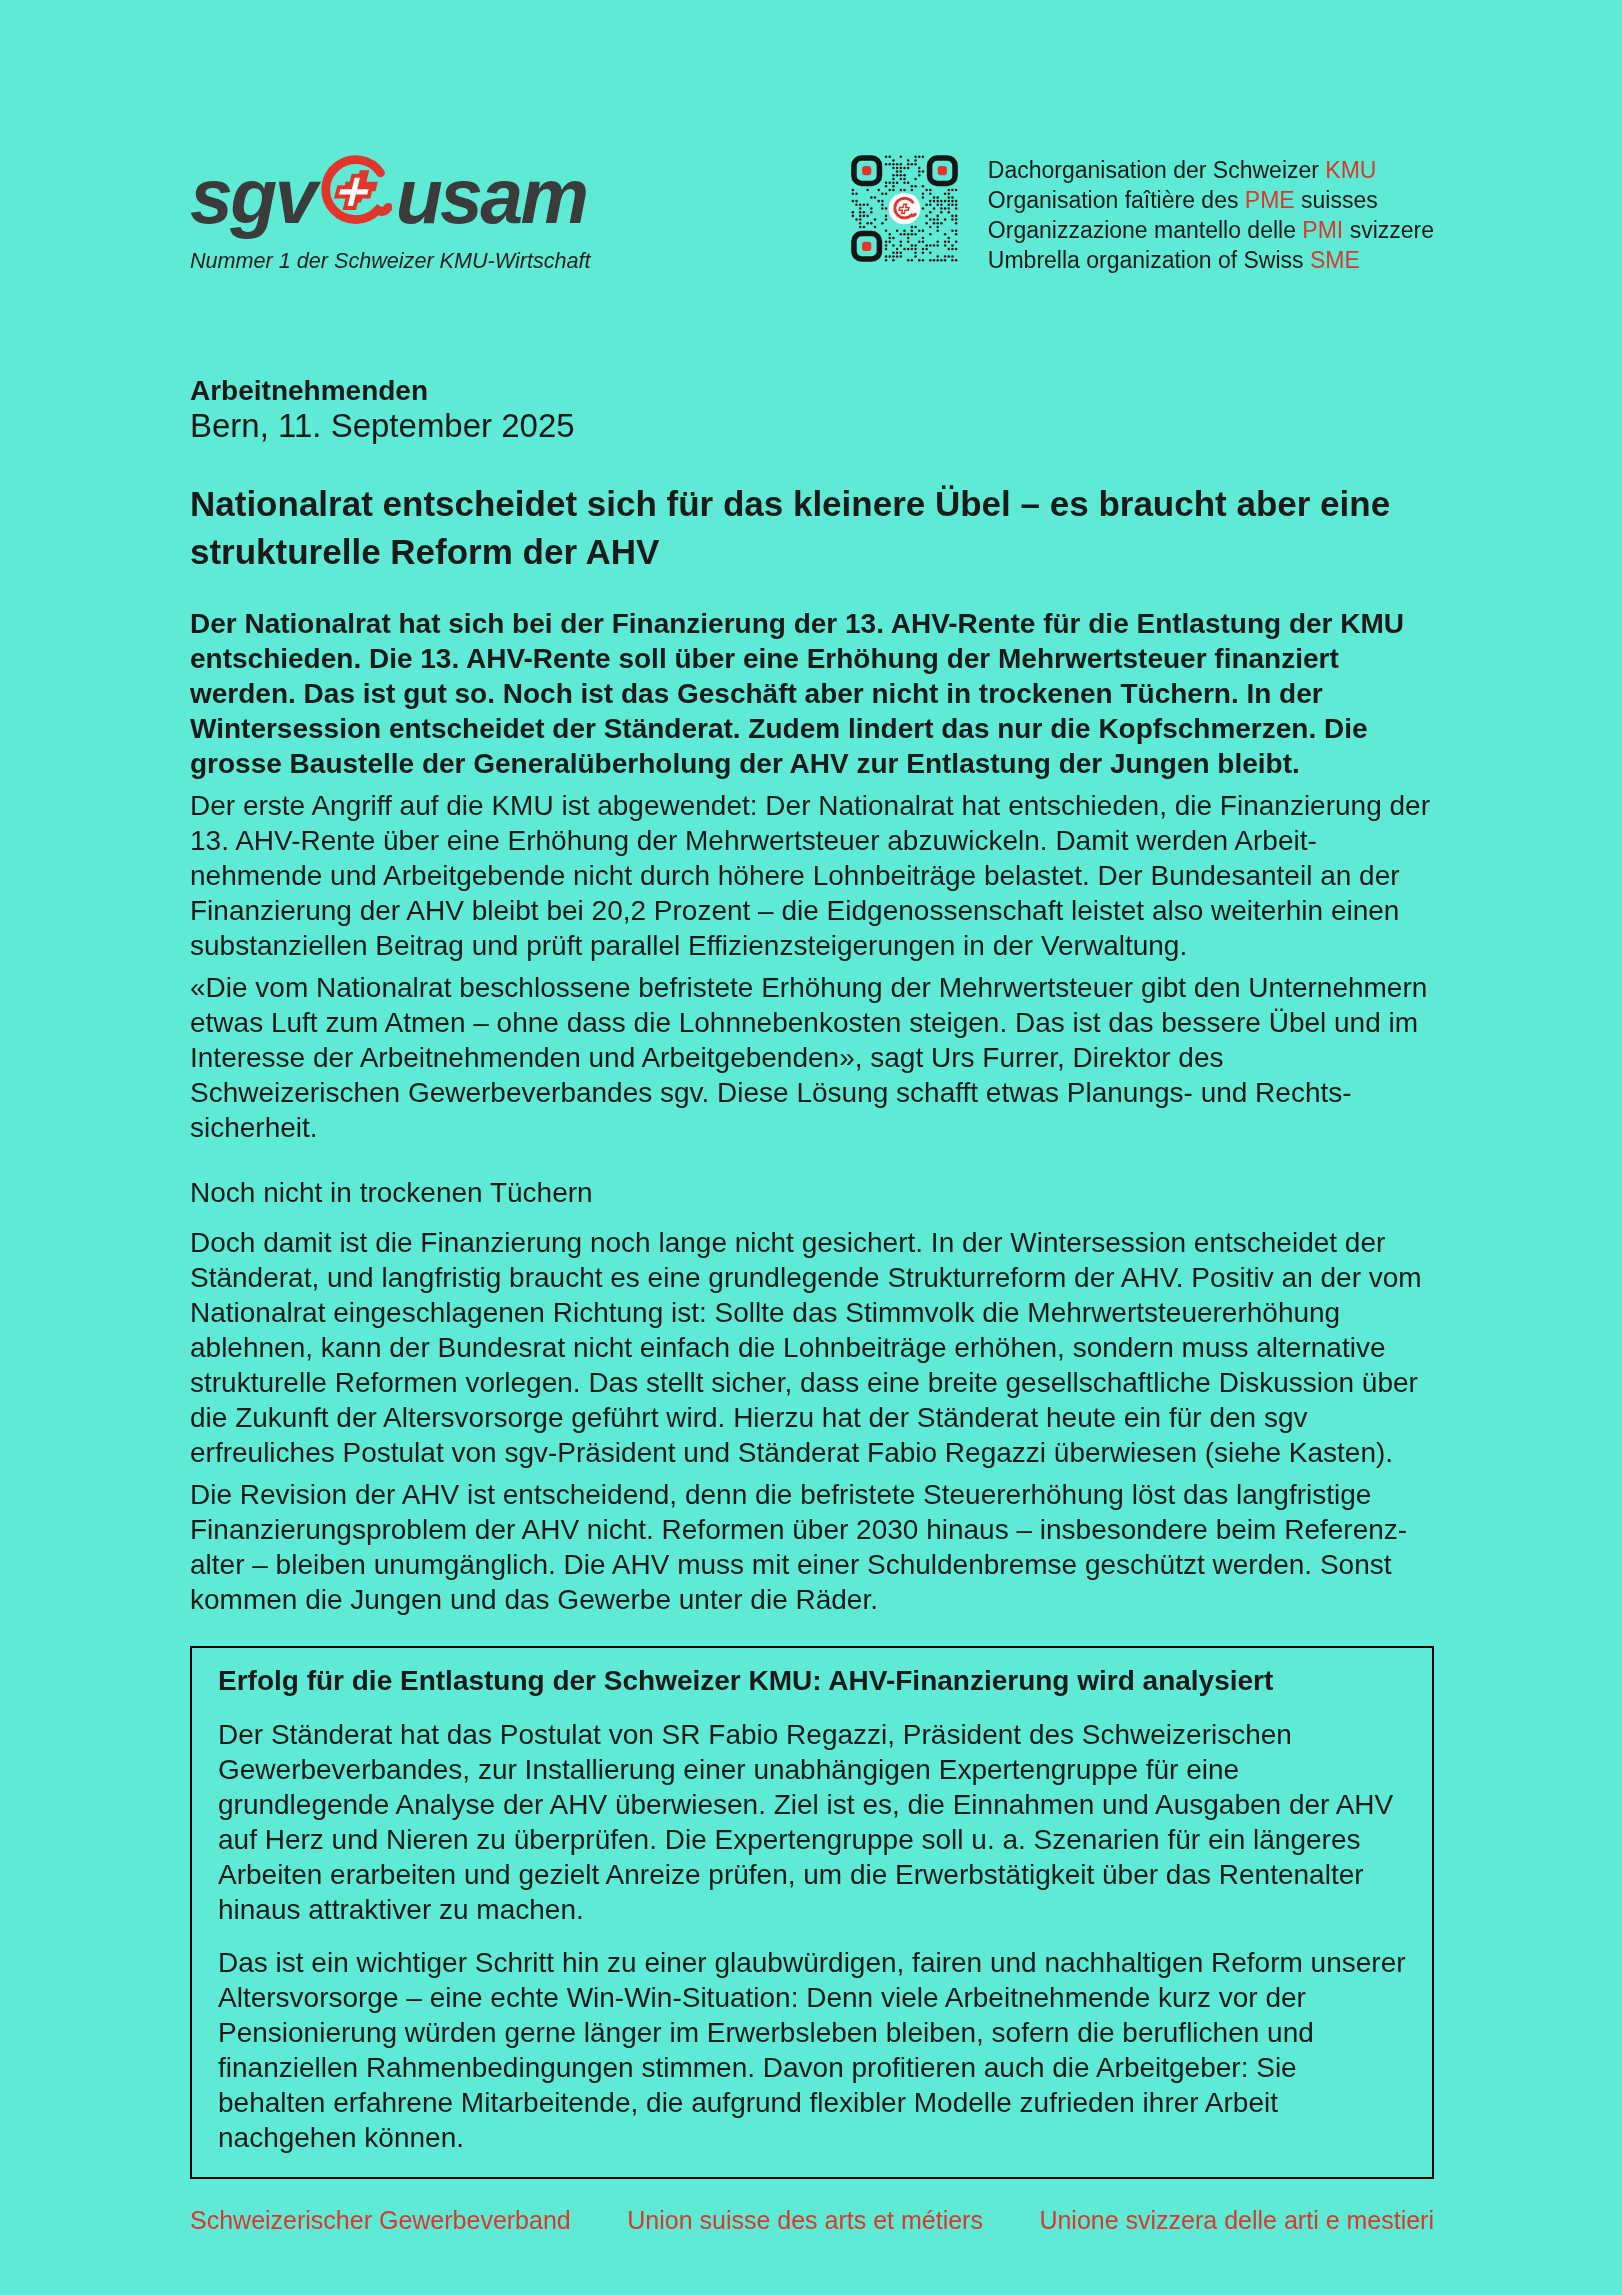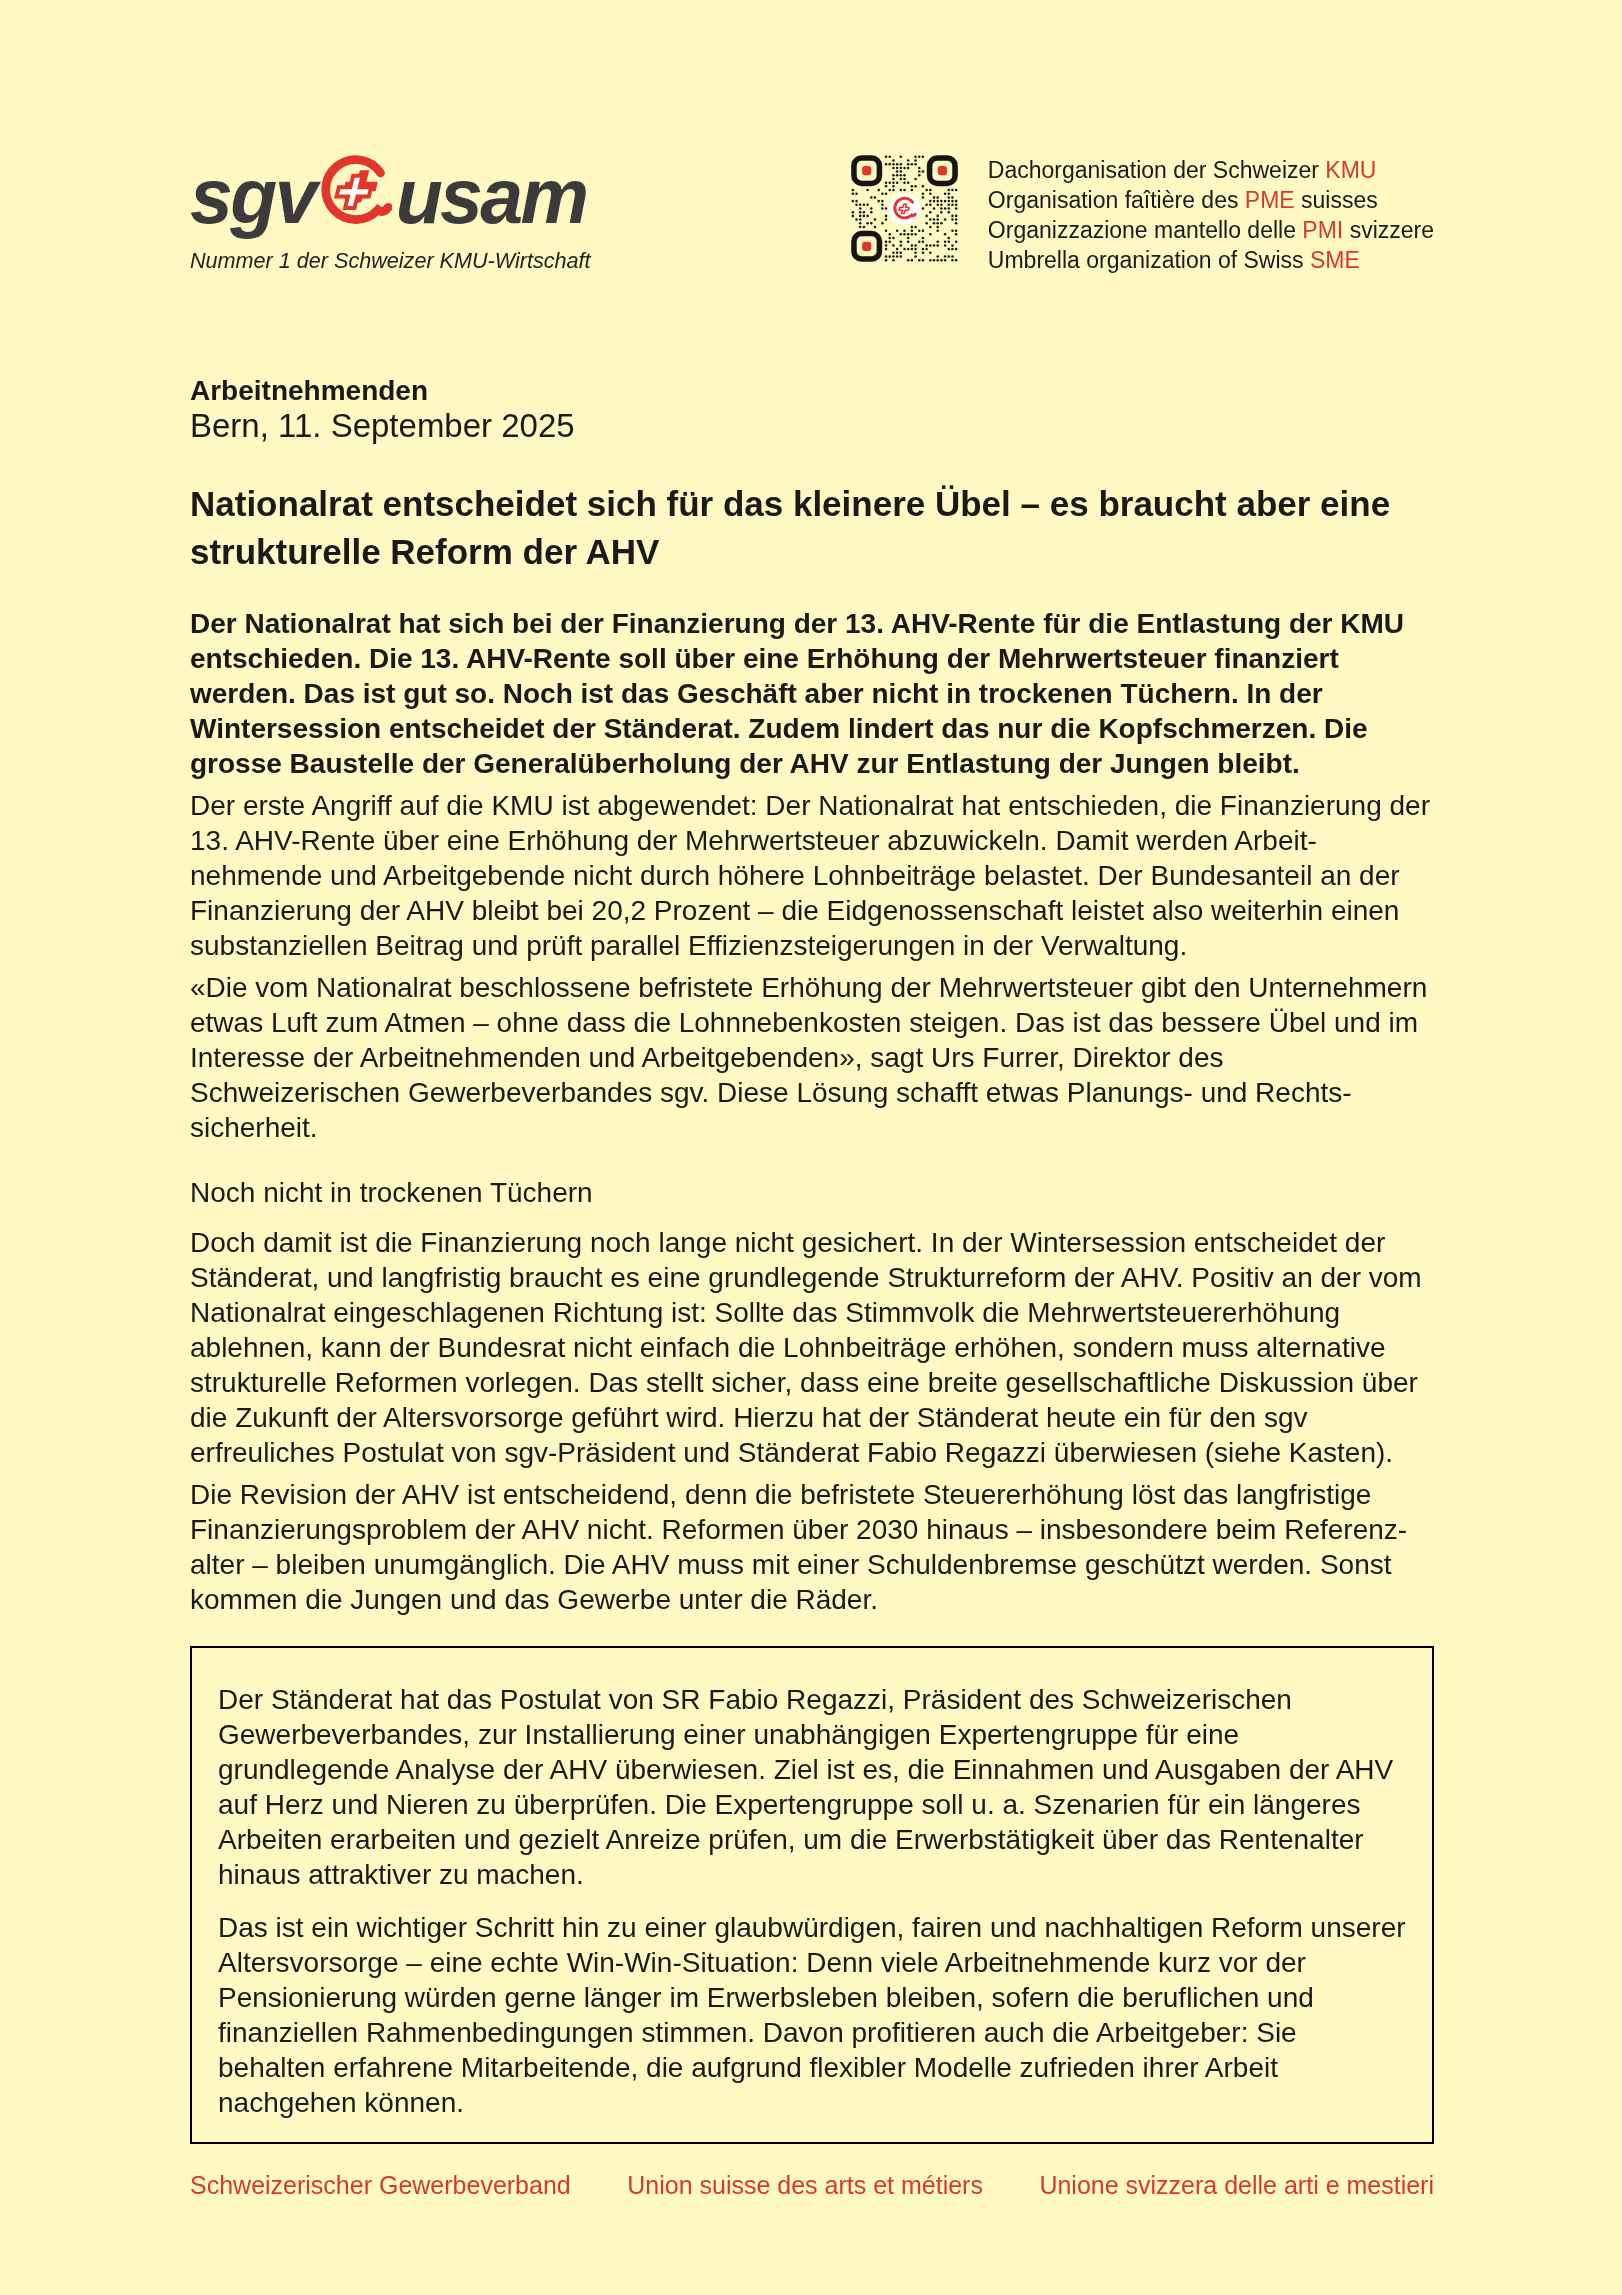--- a/index.html
+++ b/index.html
@@ -1,21 +1,21 @@
 <!DOCTYPE html>
 <html lang="de" style="font-size:10.5px"><head>
 <meta charset="utf-8">
 <style>
   html,body{margin:0;padding:0;background:#888;}
   .page{
     position:relative;
     width:1622px;
     height:2295px;
     margin:0 auto;
-    background:#fef9c3;
+    background:#5eead4;
     overflow:hidden;
     font-family:"Liberation Sans", sans-serif;
     color:#1a1a1a;
     box-sizing:border-box;
     padding:92px 188px 0 190px;
   }
   
   .letterhead{
     display:flex;
     justify-content:space-between;
@@ -398,20 +398,21 @@
 
     <p>«Die vom Nationalrat beschlossene befristete Erhöhung der Mehrwertsteuer gibt den Unterneh­mern etwas Luft zum Atmen – ohne dass die Lohnnebenkosten steigen. Das ist das bessere Übel und im Interesse der Arbeitnehmenden und Arbeitgebenden», sagt Urs Furrer, Direktor des Schweizerischen Gewerbeverbandes sgv. Diese Lösung schafft etwas Planungs- und Rechts­sicherheit.</p>
 
     <h2 class="subhead">Noch nicht in trockenen Tüchern</h2>
 
     <p>Doch damit ist die Finanzierung noch lange nicht gesichert. In der Wintersession entscheidet der Ständerat, und langfristig braucht es eine grundlegende Strukturreform der AHV. Positiv an der vom Nationalrat eingeschlagenen Richtung ist: Sollte das Stimmvolk die Mehrwertsteuererhöhung ablehnen, kann der Bundesrat nicht einfach die Lohnbeiträge erhöhen, sondern muss alternative strukturelle Reformen vorlegen. Das stellt sicher, dass eine breite gesellschaftliche Diskussion über die Zukunft der Altersvorsorge geführt wird. Hierzu hat der Ständerat heute ein für den sgv erfreuliches Postulat von sgv-Präsident und Ständerat Fabio Regazzi überwiesen (siehe Kasten).</p>
 
     <p>Die Revision der AHV ist entscheidend, denn die befristete Steuererhöhung löst das langfristige Finanzierungsproblem der AHV nicht. Reformen über 2030 hinaus – insbesondere beim Referenz­alter – bleiben unumgänglich. Die AHV muss mit einer Schuldenbremse geschützt werden. Sonst kommen die Jungen und das Gewerbe unter die Räder.</p>
 
     <div class="hbox">
+      <p class="box-title">Erfolg für die Entlastung der Schweizer KMU: AHV-Finanzierung wird analysiert</p>
       <p>Der Ständerat hat das Postulat von SR Fabio Regazzi, Präsident des Schweizerischen Gewerbe­verbandes, zur Installierung einer unabhängigen Expertengruppe für eine grundlegende Analyse der AHV überwiesen. Ziel ist es, die Einnahmen und Ausgaben der AHV auf Herz und Nieren zu überprüfen. Die Expertengruppe soll u. a. Szenarien für ein längeres Arbeiten erarbeiten und gezielt Anreize prüfen, um die Erwerbstätigkeit über das Rentenalter hinaus attraktiver zu machen.</p>
       <p>Das ist ein wichtiger Schritt hin zu einer glaubwürdigen, fairen und nachhaltigen Reform unserer Altersvorsorge – eine echte Win-Win-Situation: Denn viele Arbeitnehmende kurz vor der Pensio­nierung würden gerne länger im Erwerbsleben bleiben, sofern die beruflichen und finanziellen Rahmenbedingungen stimmen. Davon profitieren auch die Arbeitgeber: Sie behalten erfahrene Mitarbeitende, die aufgrund flexibler Modelle zufrieden ihrer Arbeit nachgehen können.</p>
     </div>
   </div>
 
   <div class="footer">
     <div class="footer-orgs">
       <span>Schweizerischer Gewerbeverband</span>
       <span>Union suisse des arts et métiers</span>
       <span>Unione svizzera delle arti e mestieri</span>

